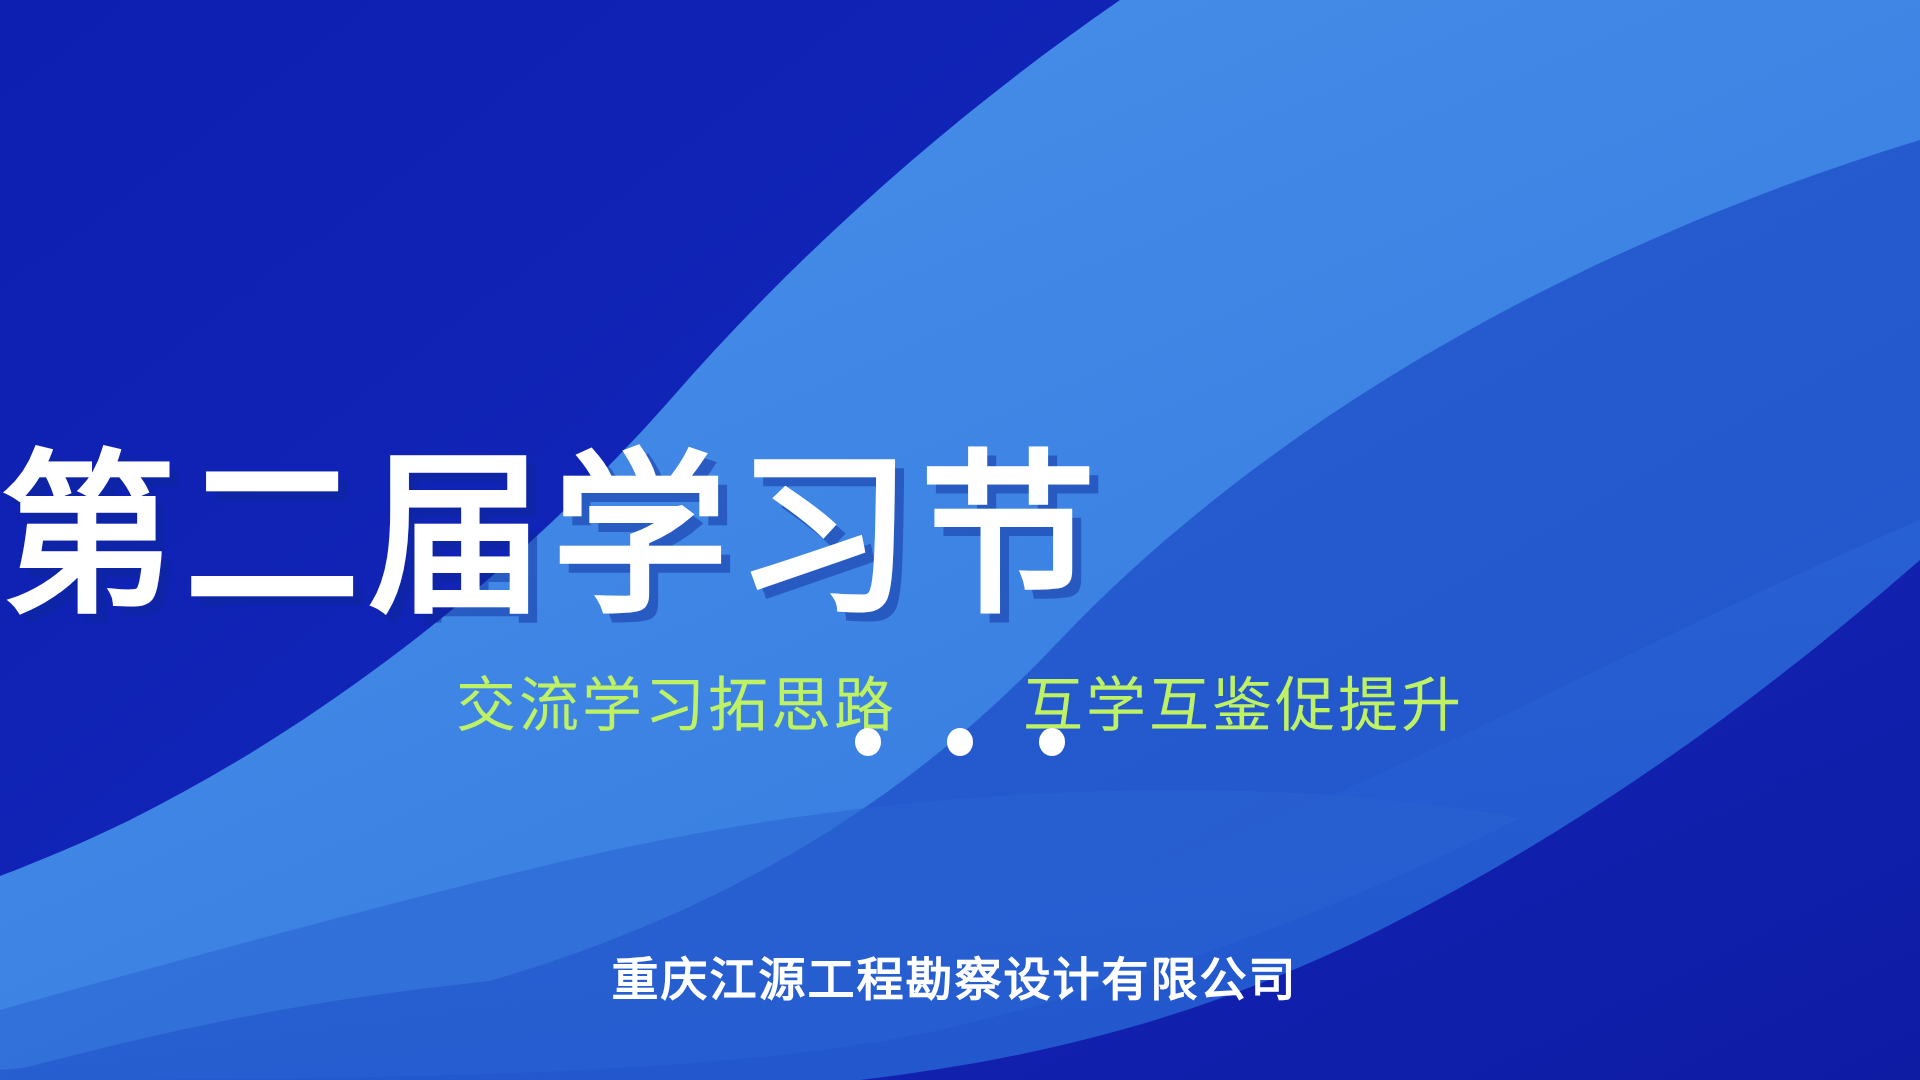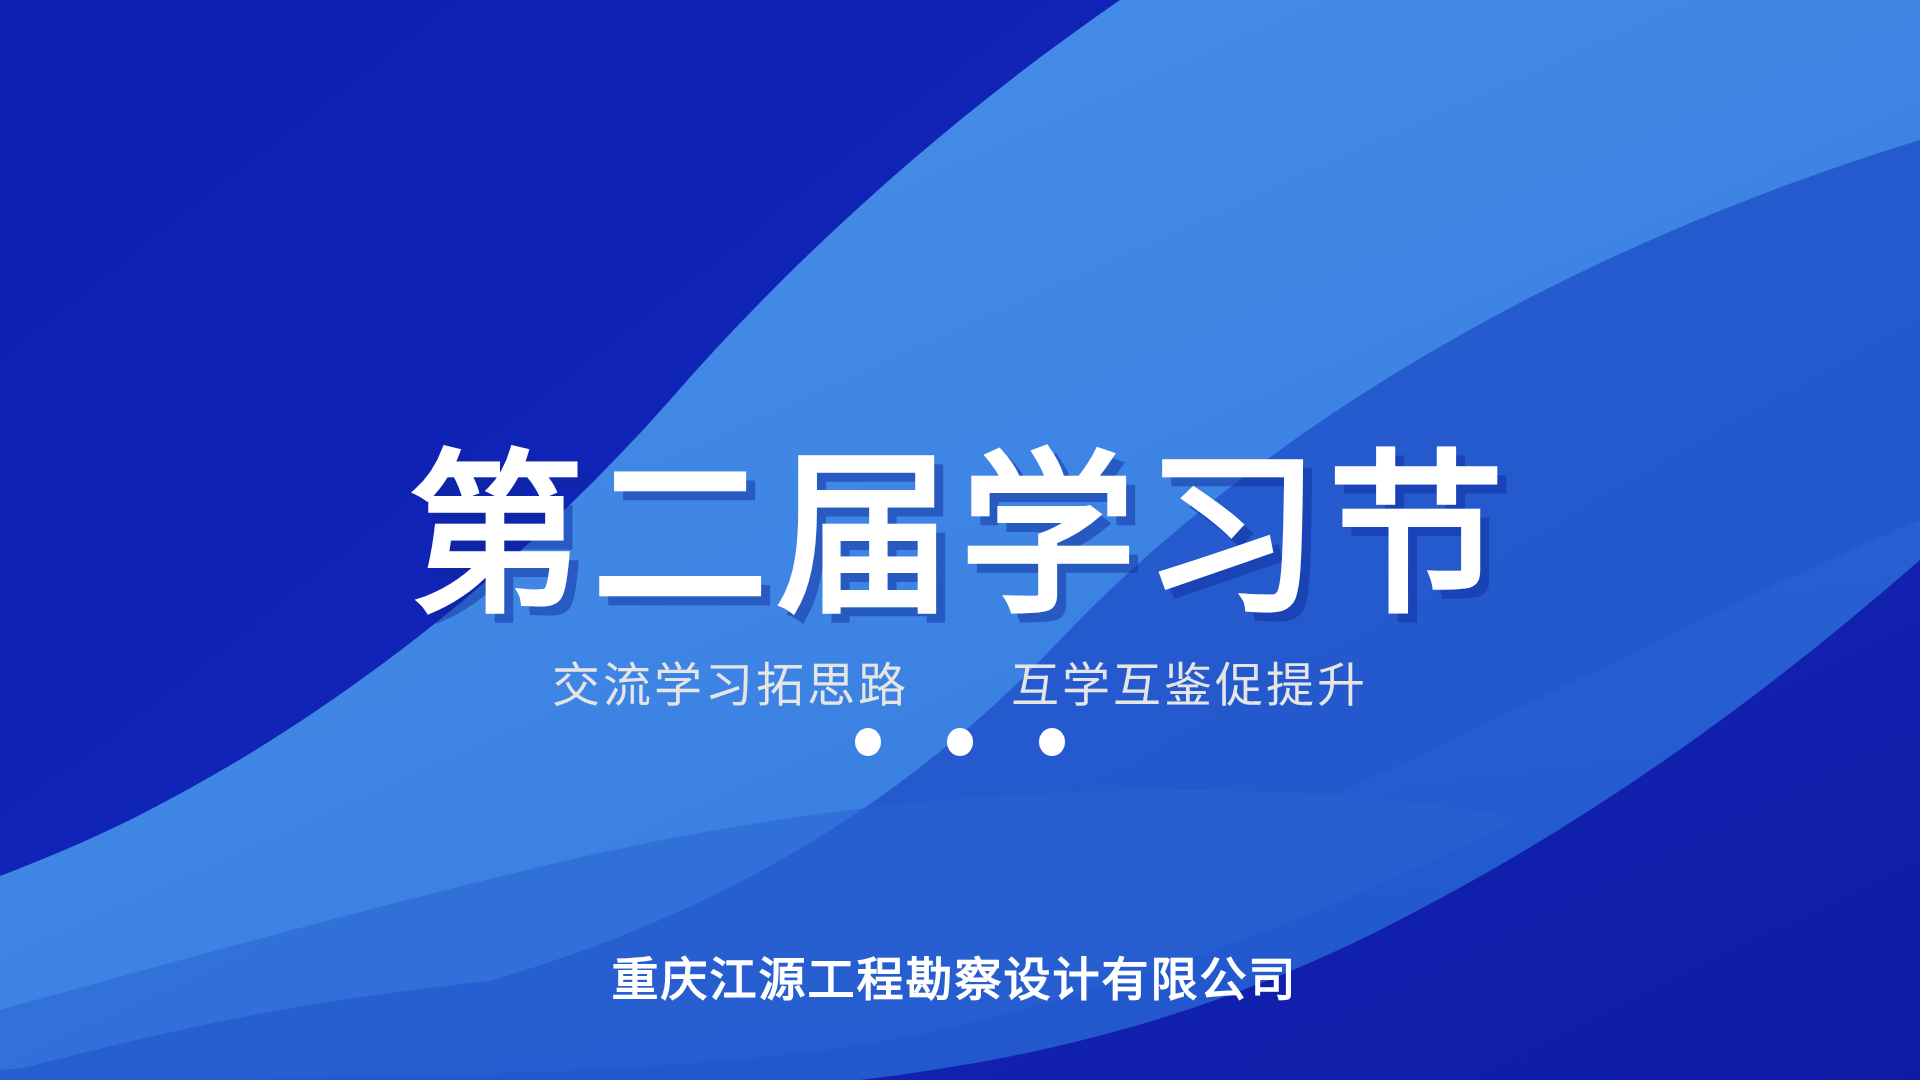--- a/index.html
+++ b/index.html
@@ -31,39 +31,38 @@
     align-items: center;
     z-index: 5;
   }
 
   
   .title {
     position: absolute;
     top: 330px;
     left: 0;
     right: 0;
-    text-align: center;
     color: #FFFFFF;
     font-size: 176px;
     font-weight: 700;
     line-height: 1;
     letter-spacing: 8px;
     white-space: nowrap;
     text-shadow: 9px 9px 0 rgba(14, 40, 150, 0.45);
   }
 
   
   .subtitle {
     position: absolute;
     top: 608px;
     left: 0;
     right: 0;
     text-align: center;
-    color: #e5e5e5;
-    font-size: 48px;
+    color: #bef264;
+    font-size: 60px;
     font-weight: 400;
     line-height: 1.25;
     letter-spacing: 3px;
     white-space: pre;
   }
 
   
   .dots {
     position: absolute;
     top: 728px;

